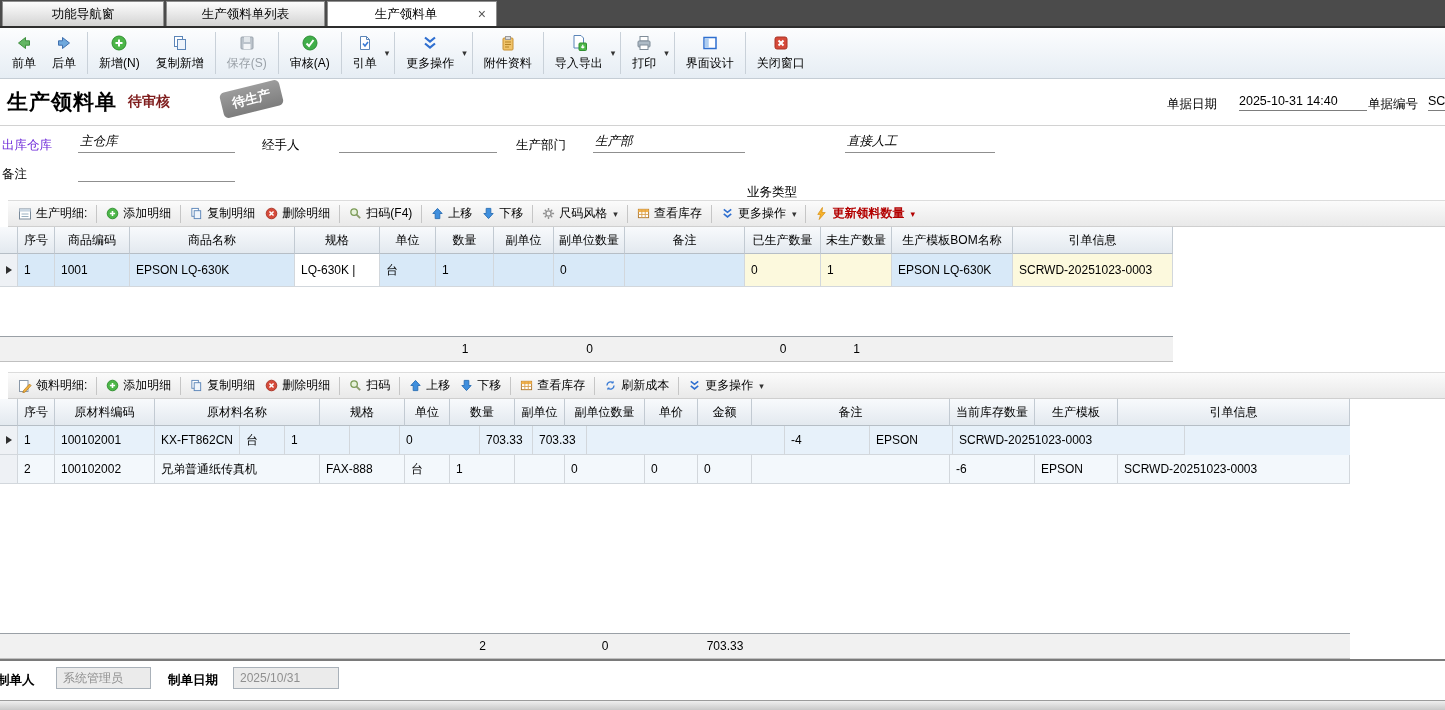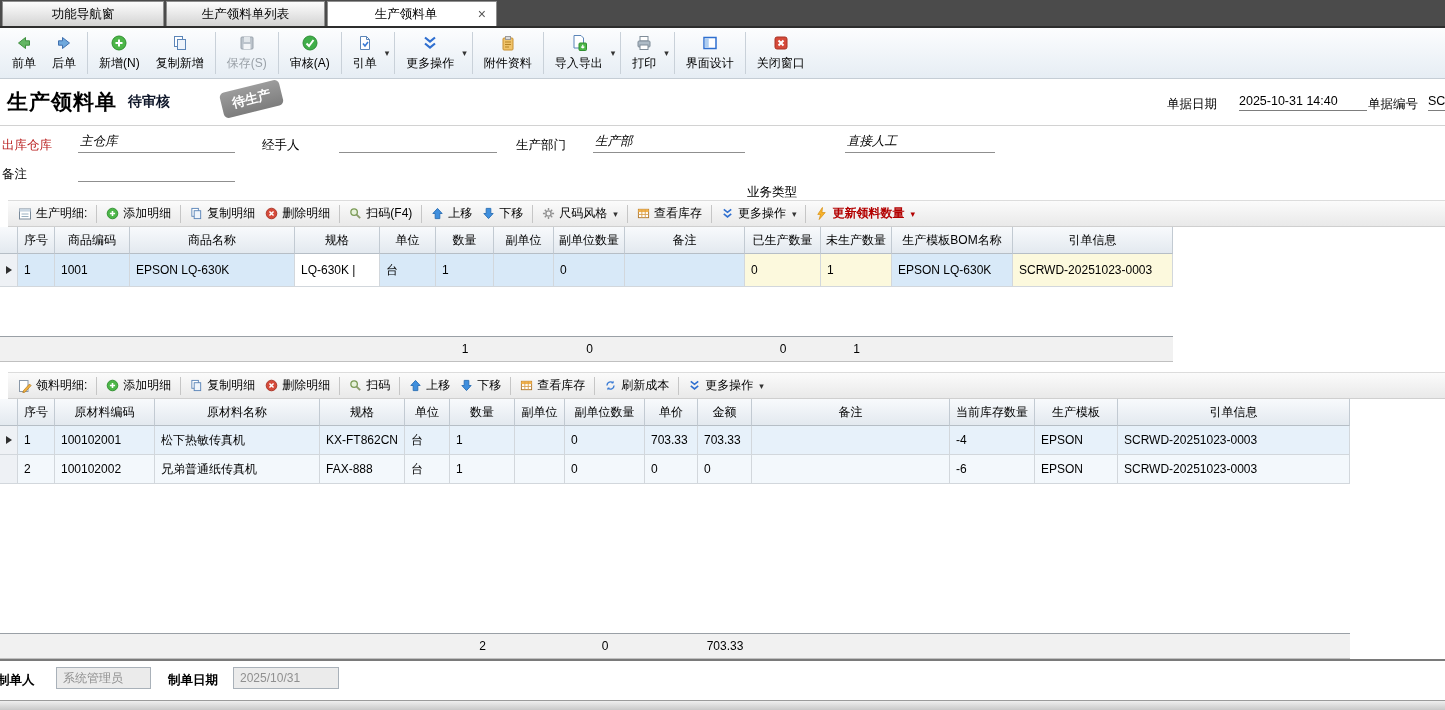--- a/index.html
+++ b/index.html
@@ -27,31 +27,31 @@
   .tbtn span{white-space:nowrap;}
   .tbtn.disabled span{color:#9aa1a8;}
   .tsep{width:1px;height:42px;background:#c9d1d9;margin:0 3px;flex:0 0 1px;}
   .tcaret{font-size:9px;color:#333;margin:0 2px 0 0;}
 
   
   .docheader{position:absolute;left:0;top:79px;width:100%;height:47px;background:#fff;
              border-bottom:1px solid #d2d2d2;box-sizing:border-box;}
   .doc-title{position:absolute;left:7px;top:9px;font-family:"Liberation Serif","DejaVu Serif",serif;
              font-size:21px;font-weight:bold;letter-spacing:1px;}
-  .doc-status{position:absolute;left:128px;top:14px;font-size:14px;font-weight:bold;color:#0f172a;}
+  .doc-status{position:absolute;left:128px;top:14px;font-size:14px;font-weight:bold;color:#7f1d1d;}
   .stamp{position:absolute;left:221px;top:7px;transform:rotate(-14deg);
          background:linear-gradient(#9c9c9c,#7d7d7d);color:#fff;font-weight:bold;font-size:13px;
          padding:4px 11px;border-radius:5px;}
   .hlabel{position:absolute;font-size:12.5px;}
   .hval{position:absolute;border-bottom:1px solid #7d7d7d;height:20px;font-size:12.5px;
         display:flex;align-items:flex-end;padding-bottom:2px;white-space:nowrap;}
 
   
   .flabel{position:absolute;font-size:12.5px;}
-  .flabel.blue{color:#b91c1c;}
+  .flabel.blue{color:#6d28d9;}
   .ufield{position:absolute;height:22px;border-bottom:1px solid #8f8f8f;box-sizing:border-box;
           display:flex;align-items:flex-end;padding:0 2px 2px 2px;font-size:12.5px;white-space:nowrap;font-style:italic;}
 
   
   .secbar{position:absolute;left:8px;width:100%;height:27px;box-sizing:border-box;
           background:linear-gradient(#fbfbfb,#e9e9e9);border-top:1px solid #dcdcdc;
           border-bottom:1px solid #cfcfcf;display:flex;align-items:center;padding-left:5px;}
   .sbtn{display:flex;align-items:center;gap:4px;padding:2px 5px;white-space:nowrap;}
   .ssep{width:1px;height:18px;background:#c6c6c6;margin:0 4px;flex:0 0 1px;}
   .scaret{font-size:9px;color:#333;margin-left:2px;}
@@ -575,21 +575,20 @@
       <div class="gcell g2c12">当前库存数量</div>
       <div class="gcell g2c13">生产模板</div>
       <div class="gcell g2c14">引单信息</div>
     </div>
     <div class="grow row28 r1">
       <div class="gcell g2c0 marker">
           <div class="tri"></div>
         </div>
       <div class="gcell g2c1">1</div>
       <div class="gcell g2c2">100102001</div>
-      <div class="gcell g2c3">松下热敏传真机</div>
       <div class="gcell g2c4">KX-FT862CN</div>
       <div class="gcell g2c5">台</div>
       <div class="gcell g2c6">1</div>
       <div class="gcell g2c7"></div>
       <div class="gcell g2c8">0</div>
       <div class="gcell g2c9">703.33</div>
       <div class="gcell g2c10">703.33</div>
       <div class="gcell g2c11"></div>
       <div class="gcell g2c12">-4</div>
       <div class="gcell g2c13">EPSON</div>

